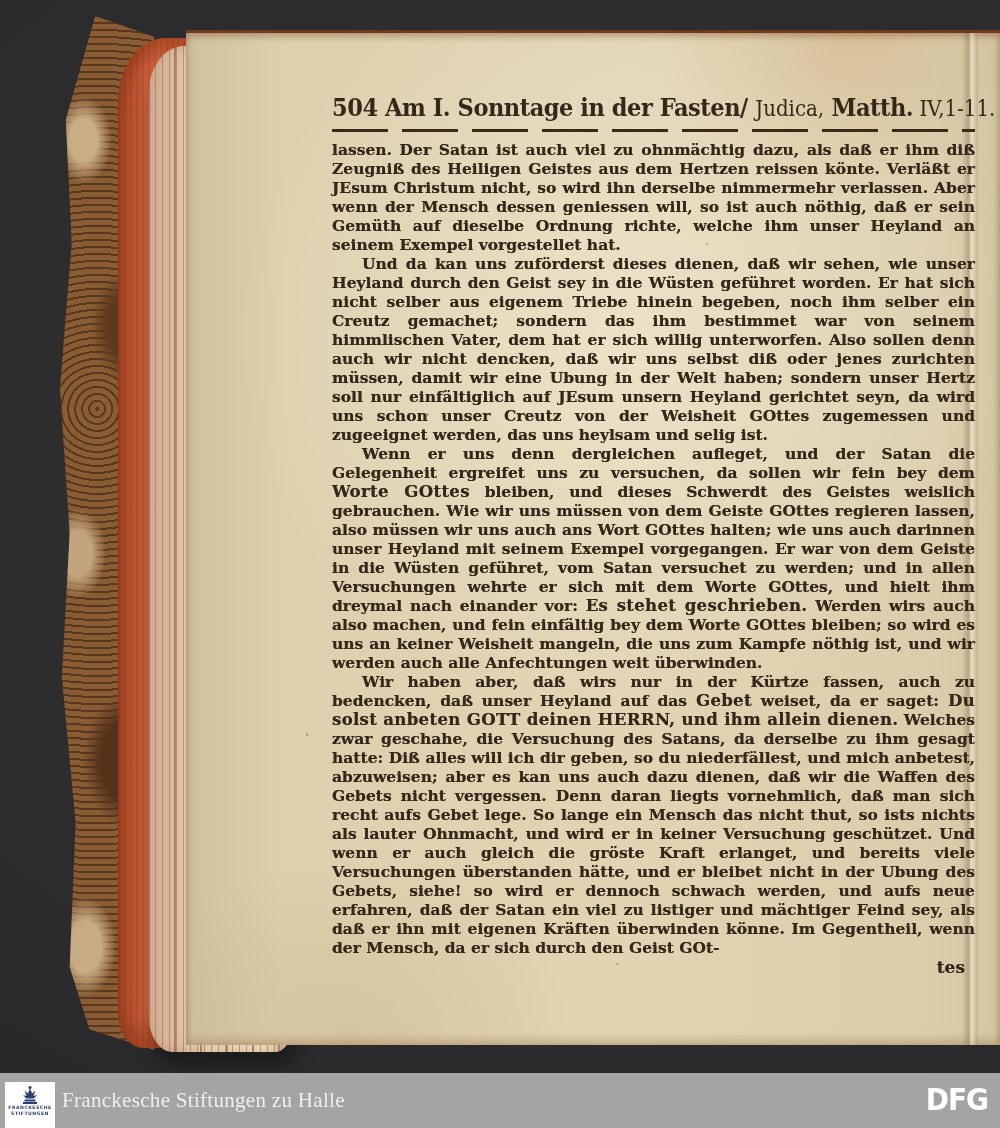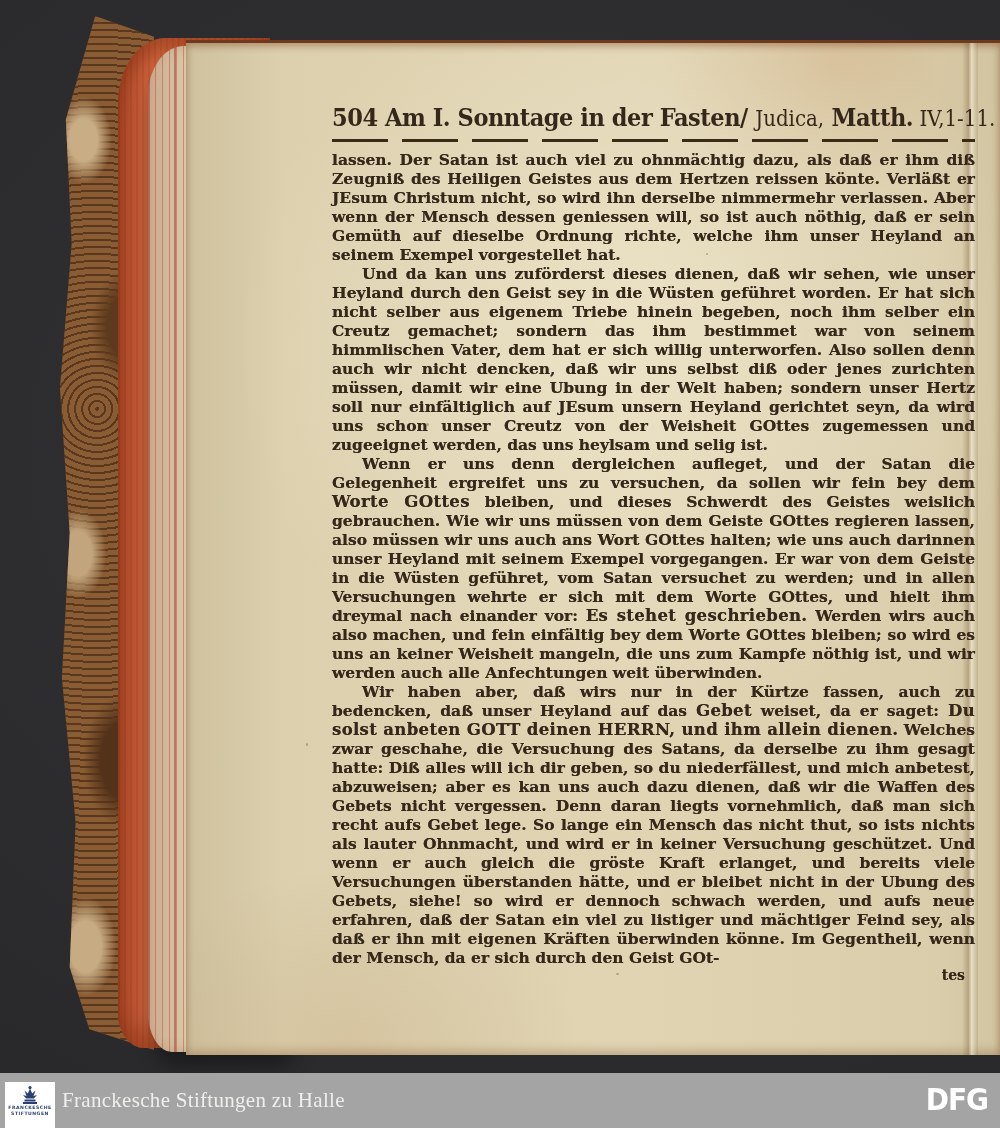--- a/index.html
+++ b/index.html
@@ -47,21 +47,20 @@
   
   .page{
     position:absolute;left:186px;top:30px;width:814px;height:1012px;
     background:
       radial-gradient(70% 55% at 55% 30%, rgba(245,238,214,.55) 0%, rgba(245,238,214,0) 70%),
       radial-gradient(30% 20% at 80% 2%, rgba(190,120,60,.18) 0%, rgba(190,120,60,0) 70%),
       radial-gradient(40% 25% at 20% 99%, rgba(170,120,70,.15) 0%, rgba(170,120,70,0) 70%),
       linear-gradient(90deg, #cfc19e 0%, #dcd0ae 12%, #e0d4b3 55%, #d9cdab 92%, #d2c5a2 100%);
     border-top:3px solid #6d3a20;
     box-shadow:inset 0 4px 6px rgba(120,60,20,.35), inset 0 -5px 8px rgba(130,90,50,.3);
-    margin-top:10px;
   }
   
   .crease{
     position:absolute;top:0;bottom:0;left:776px;width:16px;
     background:linear-gradient(90deg, rgba(110,80,45,0) 0%, rgba(110,80,45,.30) 40%, rgba(250,245,225,.5) 60%, rgba(110,80,45,.18) 100%);
   }
   .speck{position:absolute;border-radius:50%;background:rgba(90,60,30,.35);}
 
   
   .print{
@@ -77,21 +76,21 @@
     background:repeating-linear-gradient(90deg, #3a2a18 0 56px, rgba(0,0,0,0) 56px 70px);
   }
   .body-text{
     font-size:15.5px;line-height:19px;font-weight:bold;text-align:justify;
     text-shadow:0 0 .5px rgba(53,40,26,.7);
   }
   .body-text p{margin:0;}
   .body-text p.indent{text-indent:30px;}
   .body-text .em{font-size:1.07em;letter-spacing:.3px;}
   .catchword{
-    font-size:14px;font-weight:bold;text-align:right;padding-right:10px;margin-top:0;
+    font-size:17px;font-weight:bold;text-align:right;padding-right:10px;margin-top:0;
     text-shadow:0 0 .5px rgba(53,40,26,.7);
   }
 
   
   .footer{
     position:absolute;left:0;right:0;top:1073px;height:55px;background:#a4a4a4;
     display:flex;align-items:center;text-align:right;
   }
   .fs-box{
     position:absolute;left:5px;top:9px;width:50px;height:46px;background:#ffffff;

